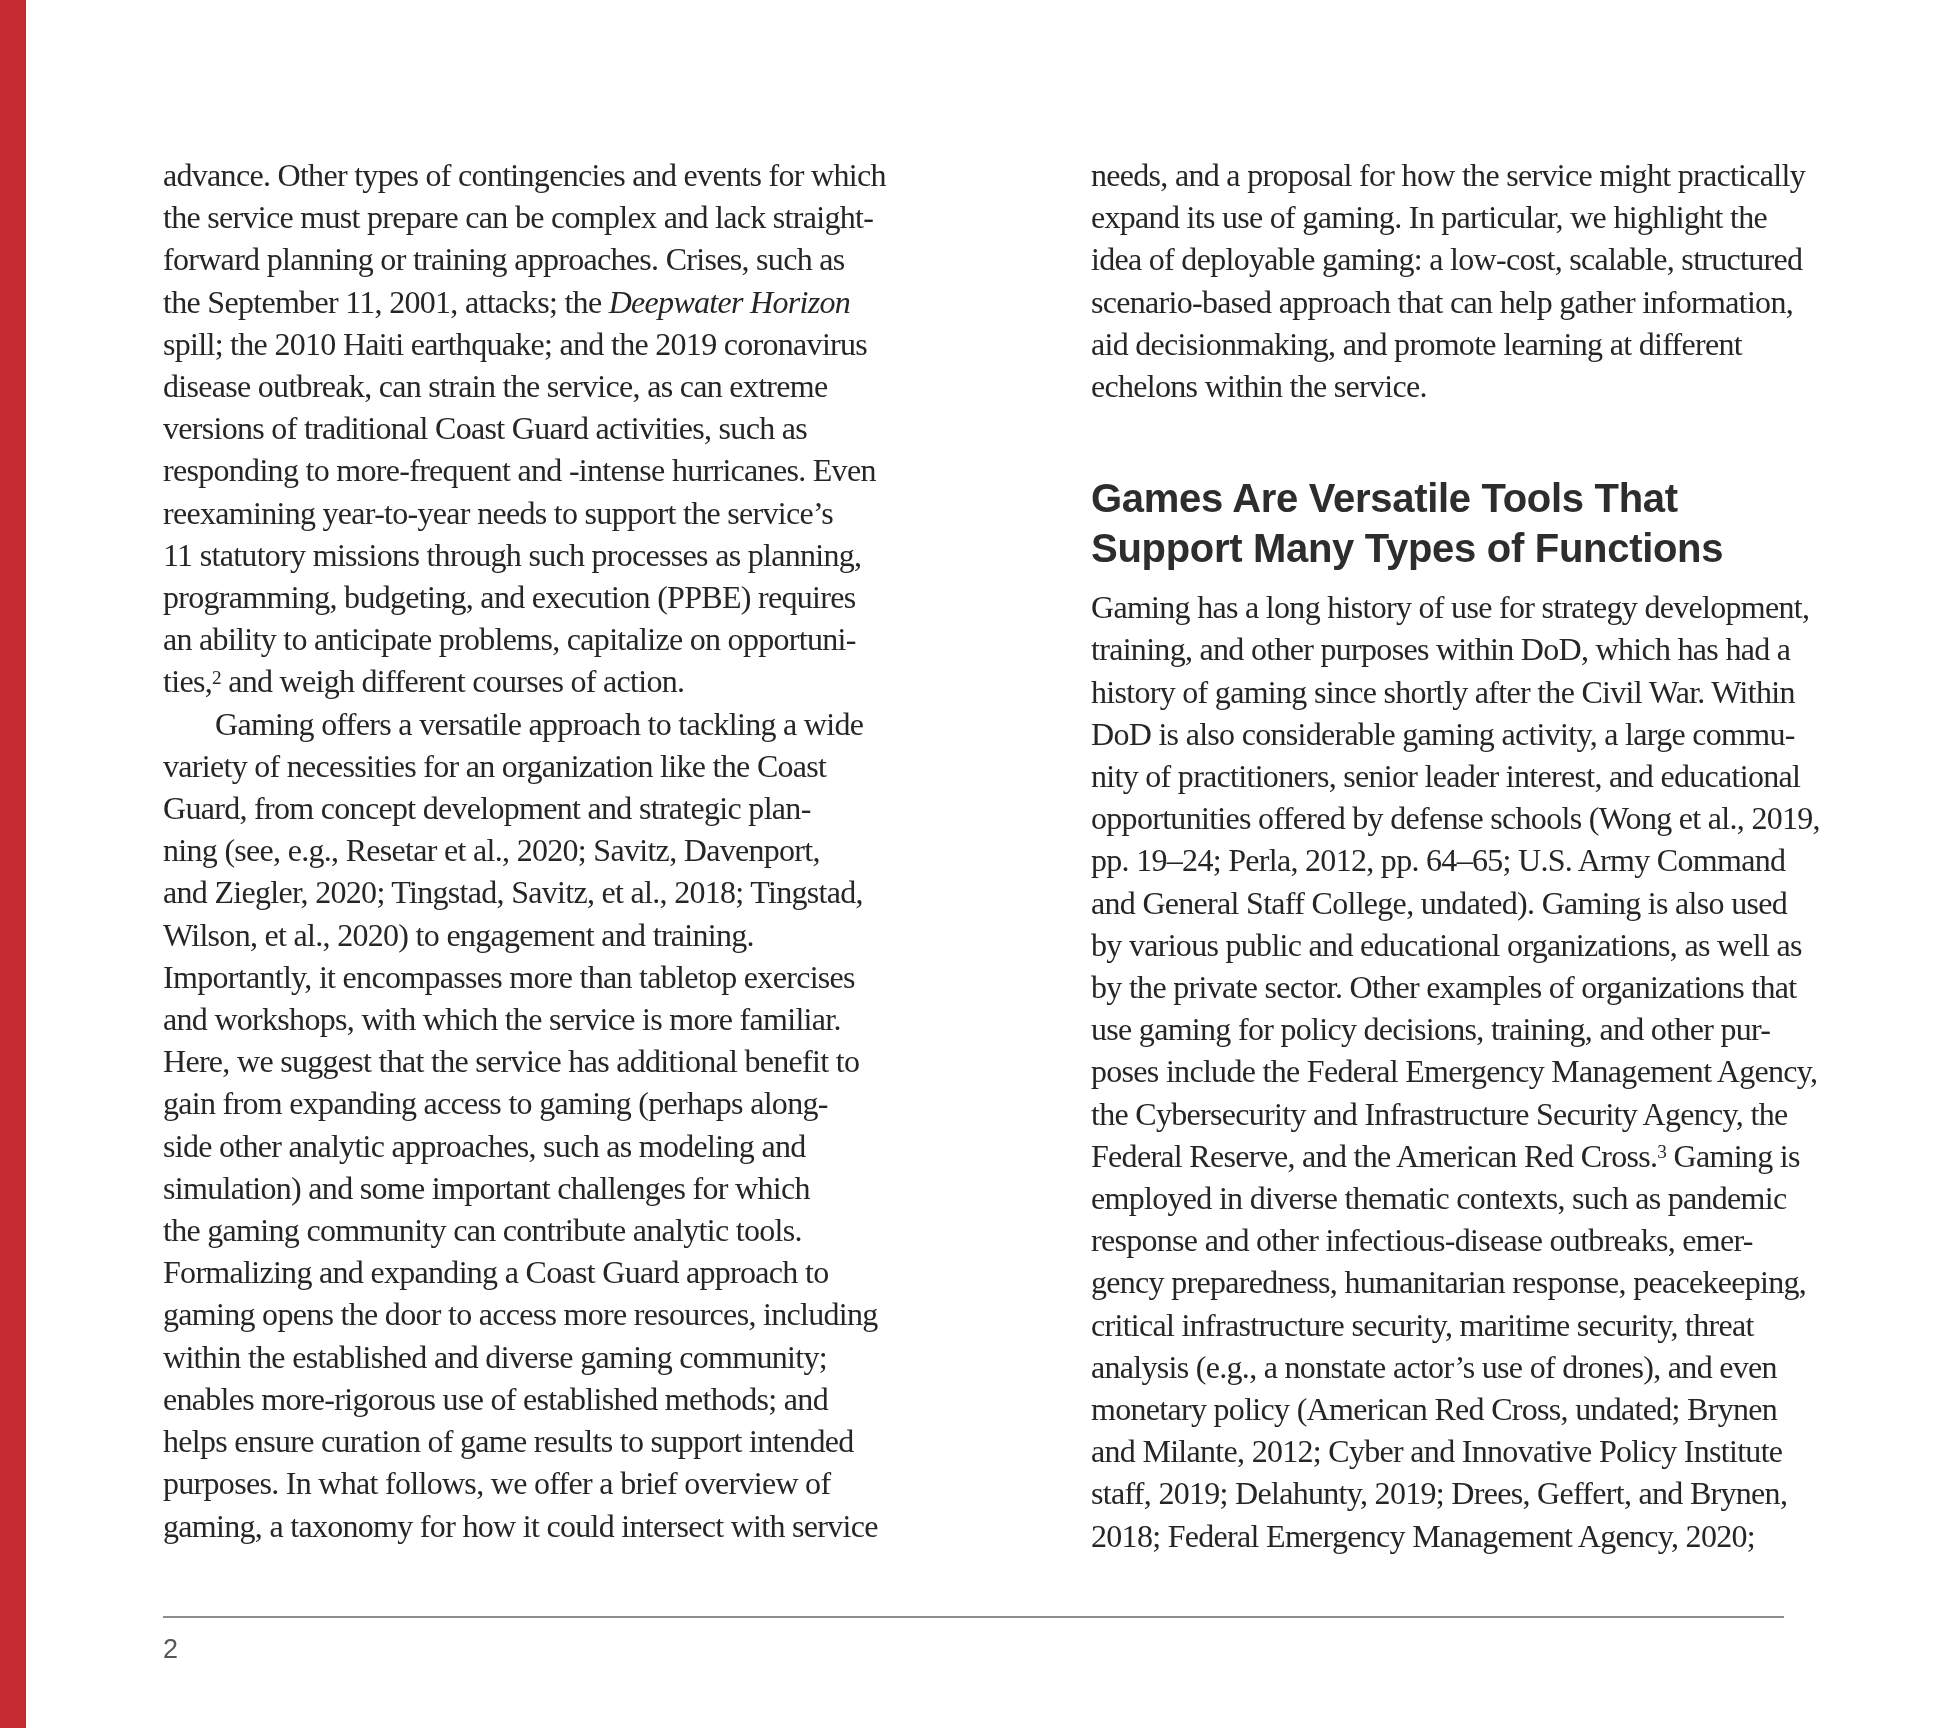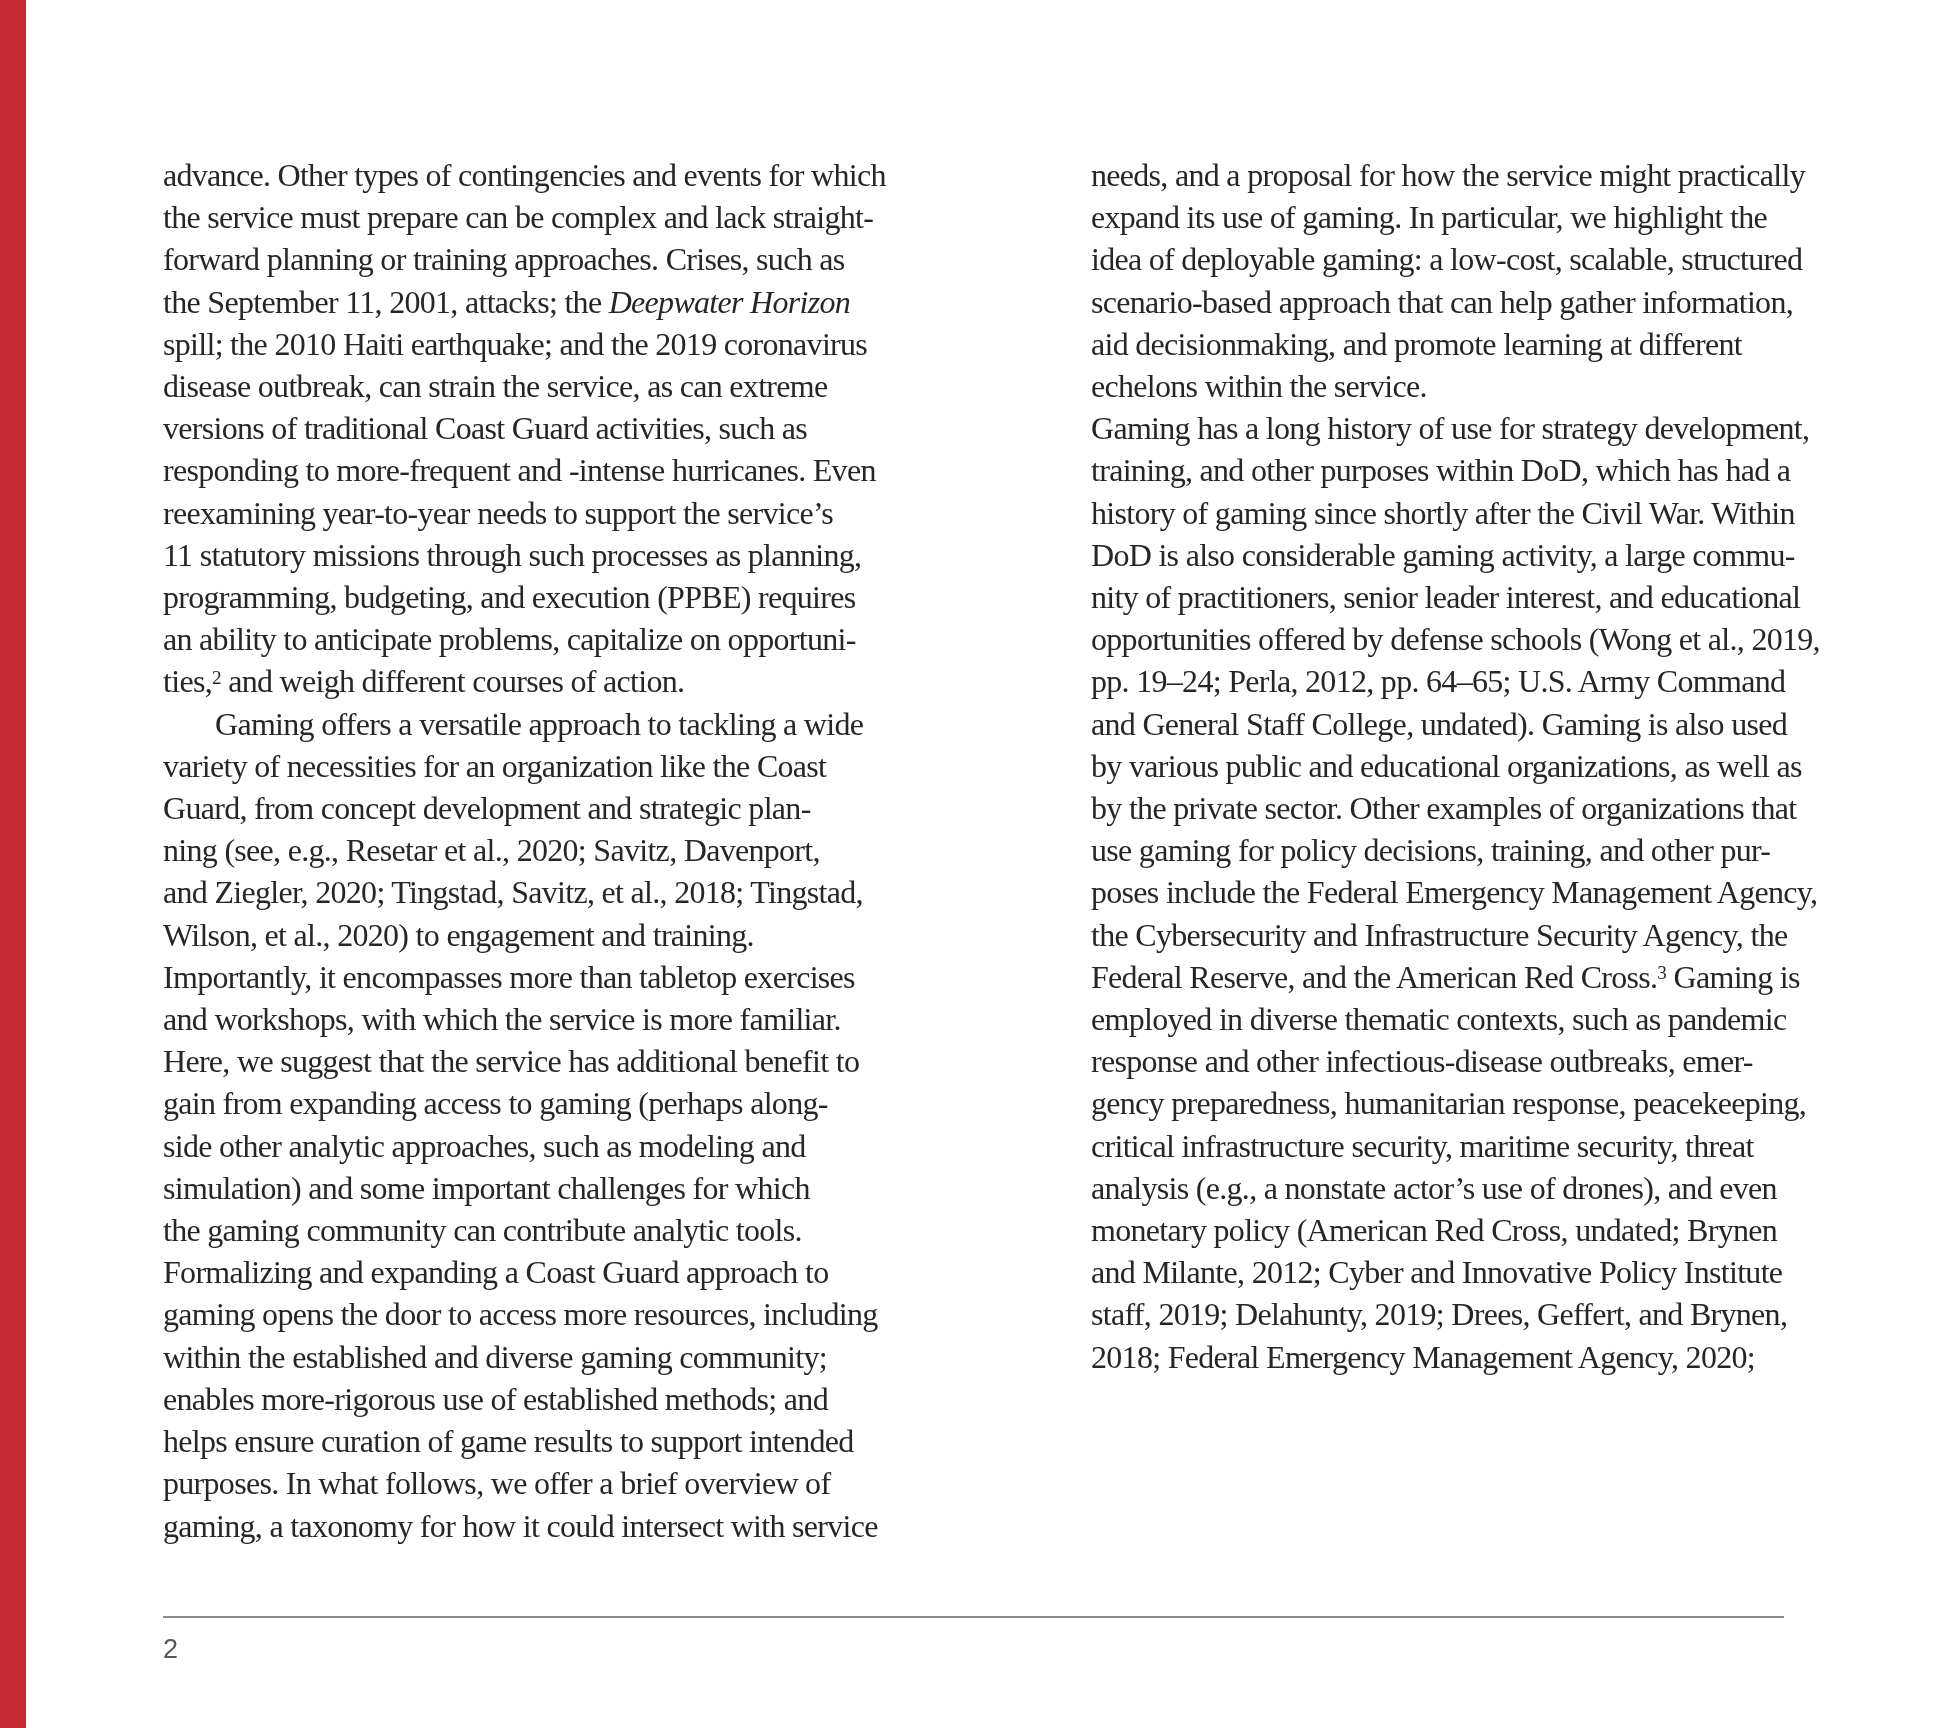--- a/index.html
+++ b/index.html
@@ -66,17 +66,18 @@
 
 <div class="edge-bar"></div>
 
 <div class="col col-left">
   <p>advance. Other types of contingencies and events for which<br>the service must prepare can be complex and lack straight-<br>forward planning or training approaches. Crises, such as<br>the September 11, 2001, attacks; the <i>Deepwater Horizon</i><br>spill; the 2010 Haiti earthquake; and the 2019 coronavirus<br>disease outbreak, can strain the service, as can extreme<br>versions of traditional Coast Guard activities, such as<br>responding to more-frequent and -intense hurricanes. Even<br>reexamining year-to-year needs to support the service’s<br>11 statutory missions through such processes as planning,<br>programming, budgeting, and execution (PPBE) requires<br>an ability to anticipate problems, capitalize on opportuni-<br>ties,<sup>2</sup> and weigh different courses of action.</p>
   <p class="indented">Gaming offers a versatile approach to tackling a wide<br>variety of necessities for an organization like the Coast<br>Guard, from concept development and strategic plan-<br>ning (see, e.g., Resetar et al., 2020; Savitz, Davenport,<br>and Ziegler, 2020; Tingstad, Savitz, et al., 2018; Tingstad,<br>Wilson, et al., 2020) to engagement and training.<br>Importantly, it encompasses more than tabletop exercises<br>and workshops, with which the service is more familiar.<br>Here, we suggest that the service has additional benefit to<br>gain from expanding access to gaming (perhaps along-<br>side other analytic approaches, such as modeling and<br>simulation) and some important challenges for which<br>the gaming community can contribute analytic tools.<br>Formalizing and expanding a Coast Guard approach to<br>gaming opens the door to access more resources, including<br>within the established and diverse gaming community;<br>enables more-rigorous use of established methods; and<br>helps ensure curation of game results to support intended<br>purposes. In what follows, we offer a brief overview of<br>gaming, a taxonomy for how it could intersect with service</p>
 </div>
 
 <div class="col col-right">
   <p>needs, and a proposal for how the service might practically<br>expand its use of gaming. In particular, we highlight the<br>idea of deployable gaming: a low-cost, scalable, structured<br>scenario-based approach that can help gather information,<br>aid decisionmaking, and promote learning at different<br>echelons within the service.</p>
+  <h2 class="section-heading">Games Are Versatile Tools That<br>Support Many Types of Functions</h2>
   <p>Gaming has a long history of use for strategy development,<br>training, and other purposes within DoD, which has had a<br>history of gaming since shortly after the Civil War. Within<br>DoD is also considerable gaming activity, a large commu-<br>nity of practitioners, senior leader interest, and educational<br>opportunities offered by defense schools (Wong et al., 2019,<br>pp. 19–24; Perla, 2012, pp. 64–65; U.S. Army Command<br>and General Staff College, undated). Gaming is also used<br>by various public and educational organizations, as well as<br>by the private sector. Other examples of organizations that<br>use gaming for policy decisions, training, and other pur-<br>poses include the Federal Emergency Management Agency,<br>the Cybersecurity and Infrastructure Security Agency, the<br>Federal Reserve, and the American Red Cross.<sup>3</sup> Gaming is<br>employed in diverse thematic contexts, such as pandemic<br>response and other infectious-disease outbreaks, emer-<br>gency preparedness, humanitarian response, peacekeeping,<br>critical infrastructure security, maritime security, threat<br>analysis (e.g., a nonstate actor’s use of drones), and even<br>monetary policy (American Red Cross, undated; Brynen<br>and Milante, 2012; Cyber and Innovative Policy Institute<br>staff, 2019; Delahunty, 2019; Drees, Geffert, and Brynen,<br>2018; Federal Emergency Management Agency, 2020;</p>
 </div>
 
 <div class="footer-rule"></div>
 <div class="page-number">2</div>
 
 </body></html>

